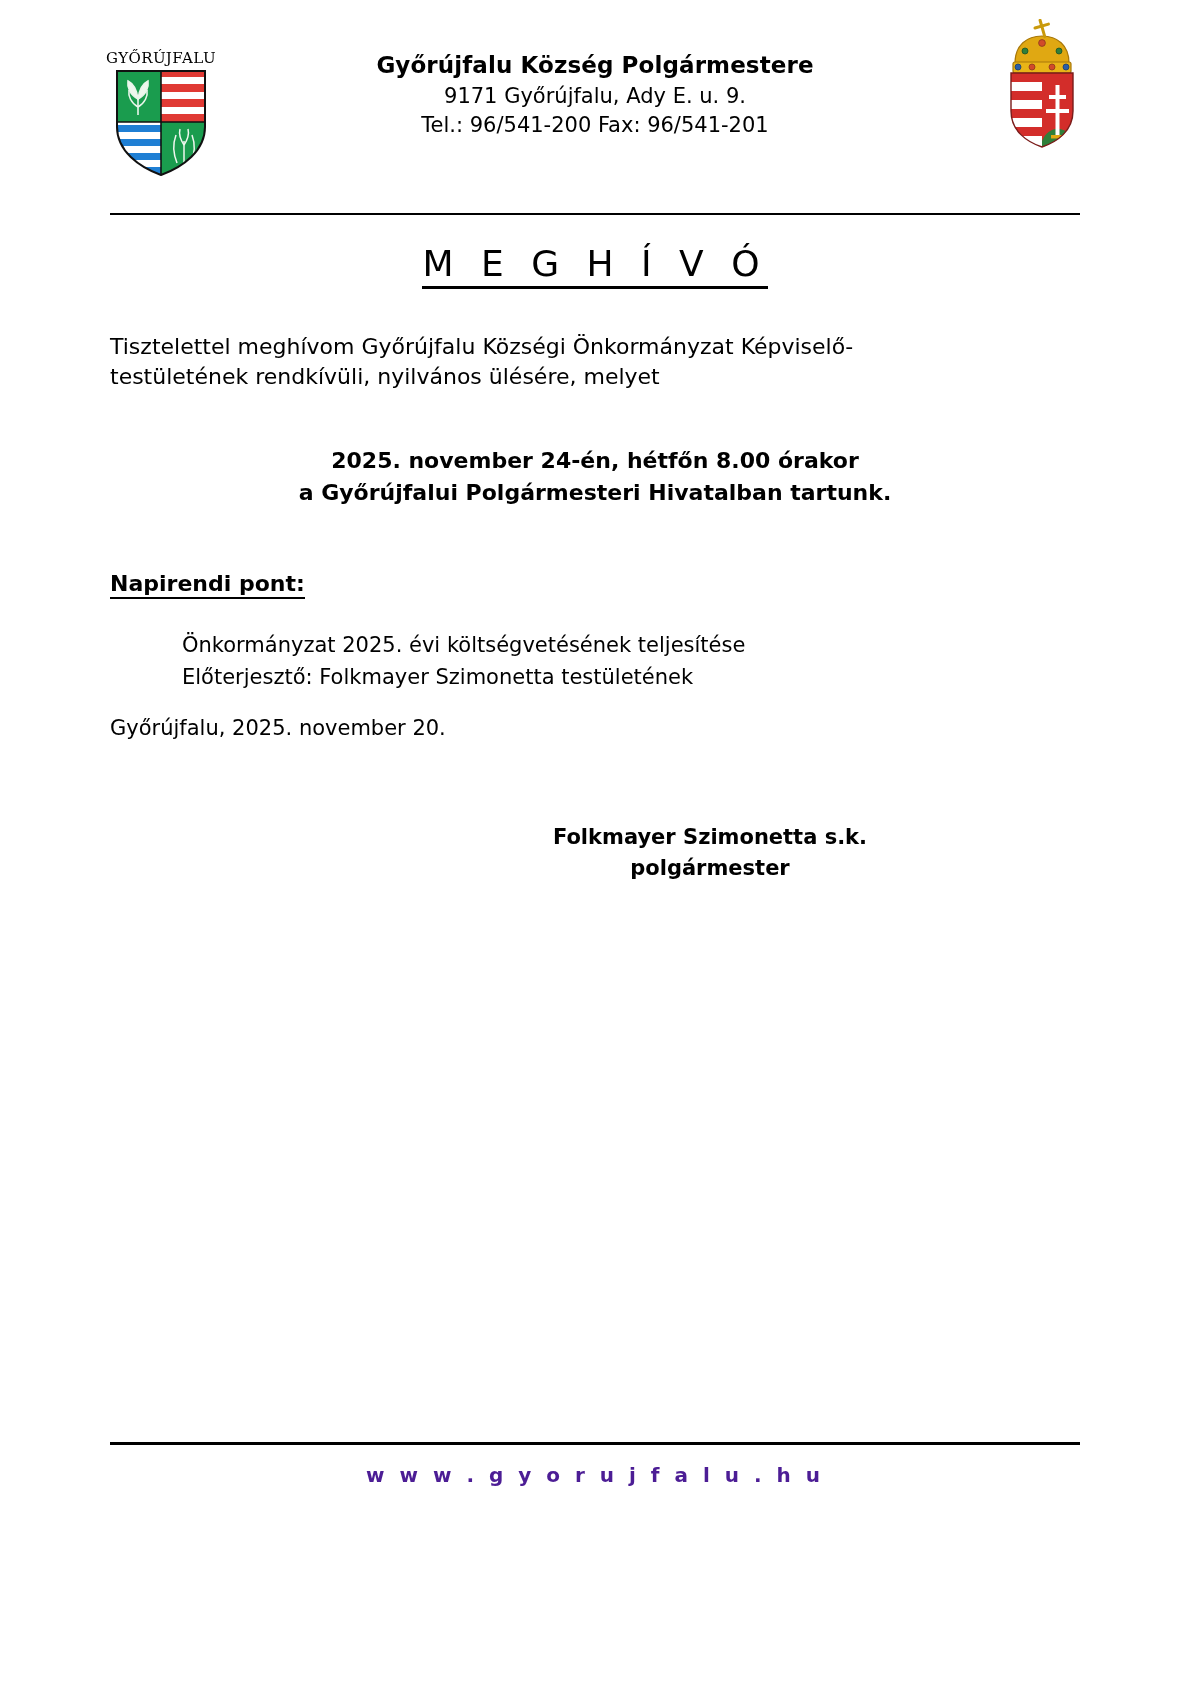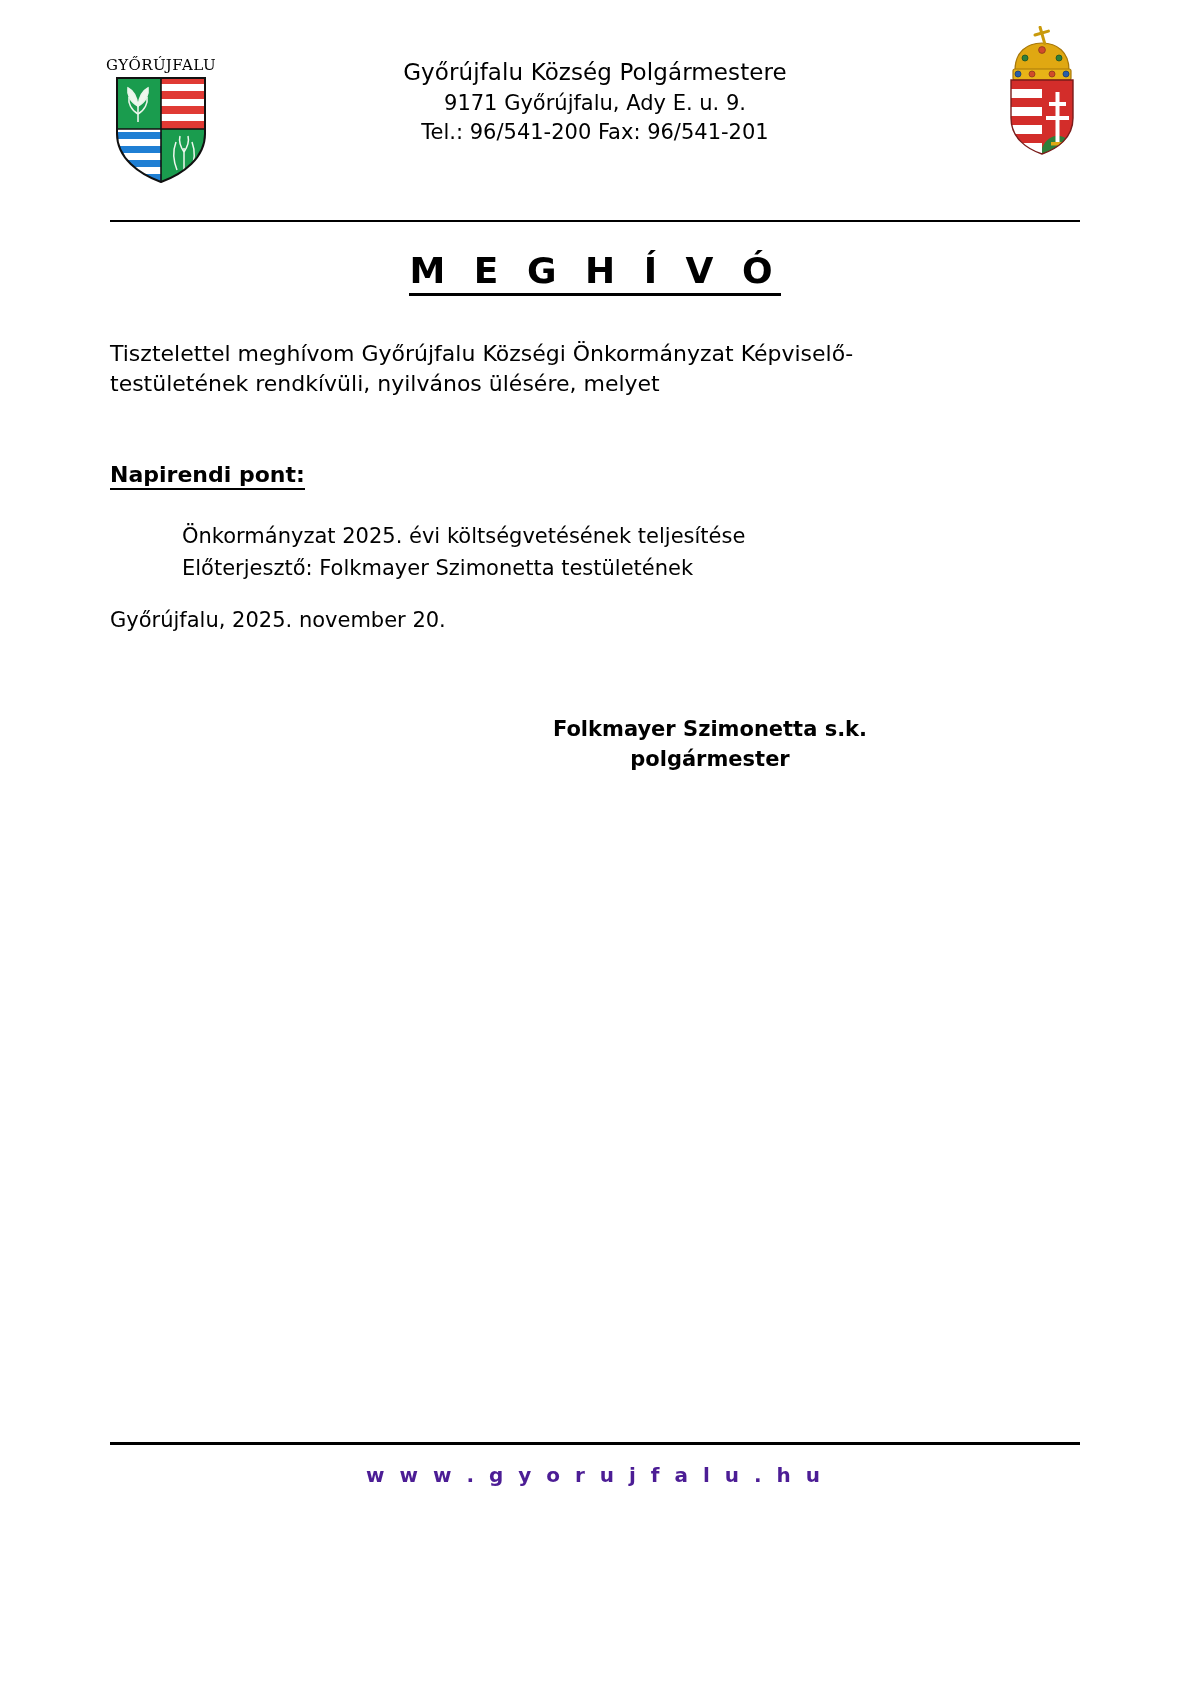--- a/index.html
+++ b/index.html
@@ -14,21 +14,21 @@
     color: #000000;
     position: relative;
     overflow: hidden;
   }
 
   .page {
     position: relative;
     width: 1190px;
     height: 1683px;
     box-sizing: border-box;
-    padding: 8px 110px;
+    padding: 1px 110px;
   }
 
   
   .letterhead {
     position: relative;
     height: 150px;
     padding-top: 48px;
   }
   .crest-left {
     position: absolute;
@@ -54,40 +54,40 @@
     width: 120px;
   }
   .crest-right svg { display: block; margin: 0 auto; }
 
   .letterhead-text {
     text-align: center;
     line-height: 1.42;
   }
   .org-name {
     font-size: 23px;
-    font-weight: normal;
+    font-weight: bold;
     letter-spacing: 0.1px;
   }
   .org-addr, .org-tel {
     font-size: 21px;
     font-weight: normal;
   }
 
   .rule-top {
     border: 0;
     border-top: 2px solid #000;
     margin: 14px 0 0 0;
     width: 100%;
   }
 
   
   .doc-title {
     text-align: center;
     font-size: 36px;
-    font-weight: bold;
+    font-weight: normal;
     letter-spacing: 8px;
     margin: 28px 0 0 0;
     padding-bottom: 3px;
     display: inline-block;
   }
   .title-wrap { text-align: center; }
   .doc-title .u {
     border-bottom: 3px solid #000;
     padding-bottom: 2px;
     display: inline-block;
@@ -283,20 +283,24 @@
     <div class="doc-title">
       <span class="u">M E G H Í V Ó</span>
     </div>
   </div>
 
   <div class="intro">
     <span>Tisztelettel meghívom Győrújfalu Községi Önkormányzat Képviselő-</span>
     <span class="last">testületének rendkívüli, nyilvános ülésére, melyet</span>
   </div>
 
+  <div class="meeting-block">
+    <div>2025. november 24-én, hétfőn 8.00 órakor</div>
+    <div>a Győrújfalui Polgármesteri Hivatalban tartunk.</div>
+  </div>
 
   <div>
     <div class="agenda-heading">Napirendi pont:</div>
 
     <div class="agenda-item">Önkormányzat 2025. évi költségvetésének teljesítése</div>
     <div class="agenda-presenter">Előterjesztő: Folkmayer Szimonetta testületének</div>
   </div>
 
   <div class="place-date">Győrújfalu, 2025. november 20.</div>
 

